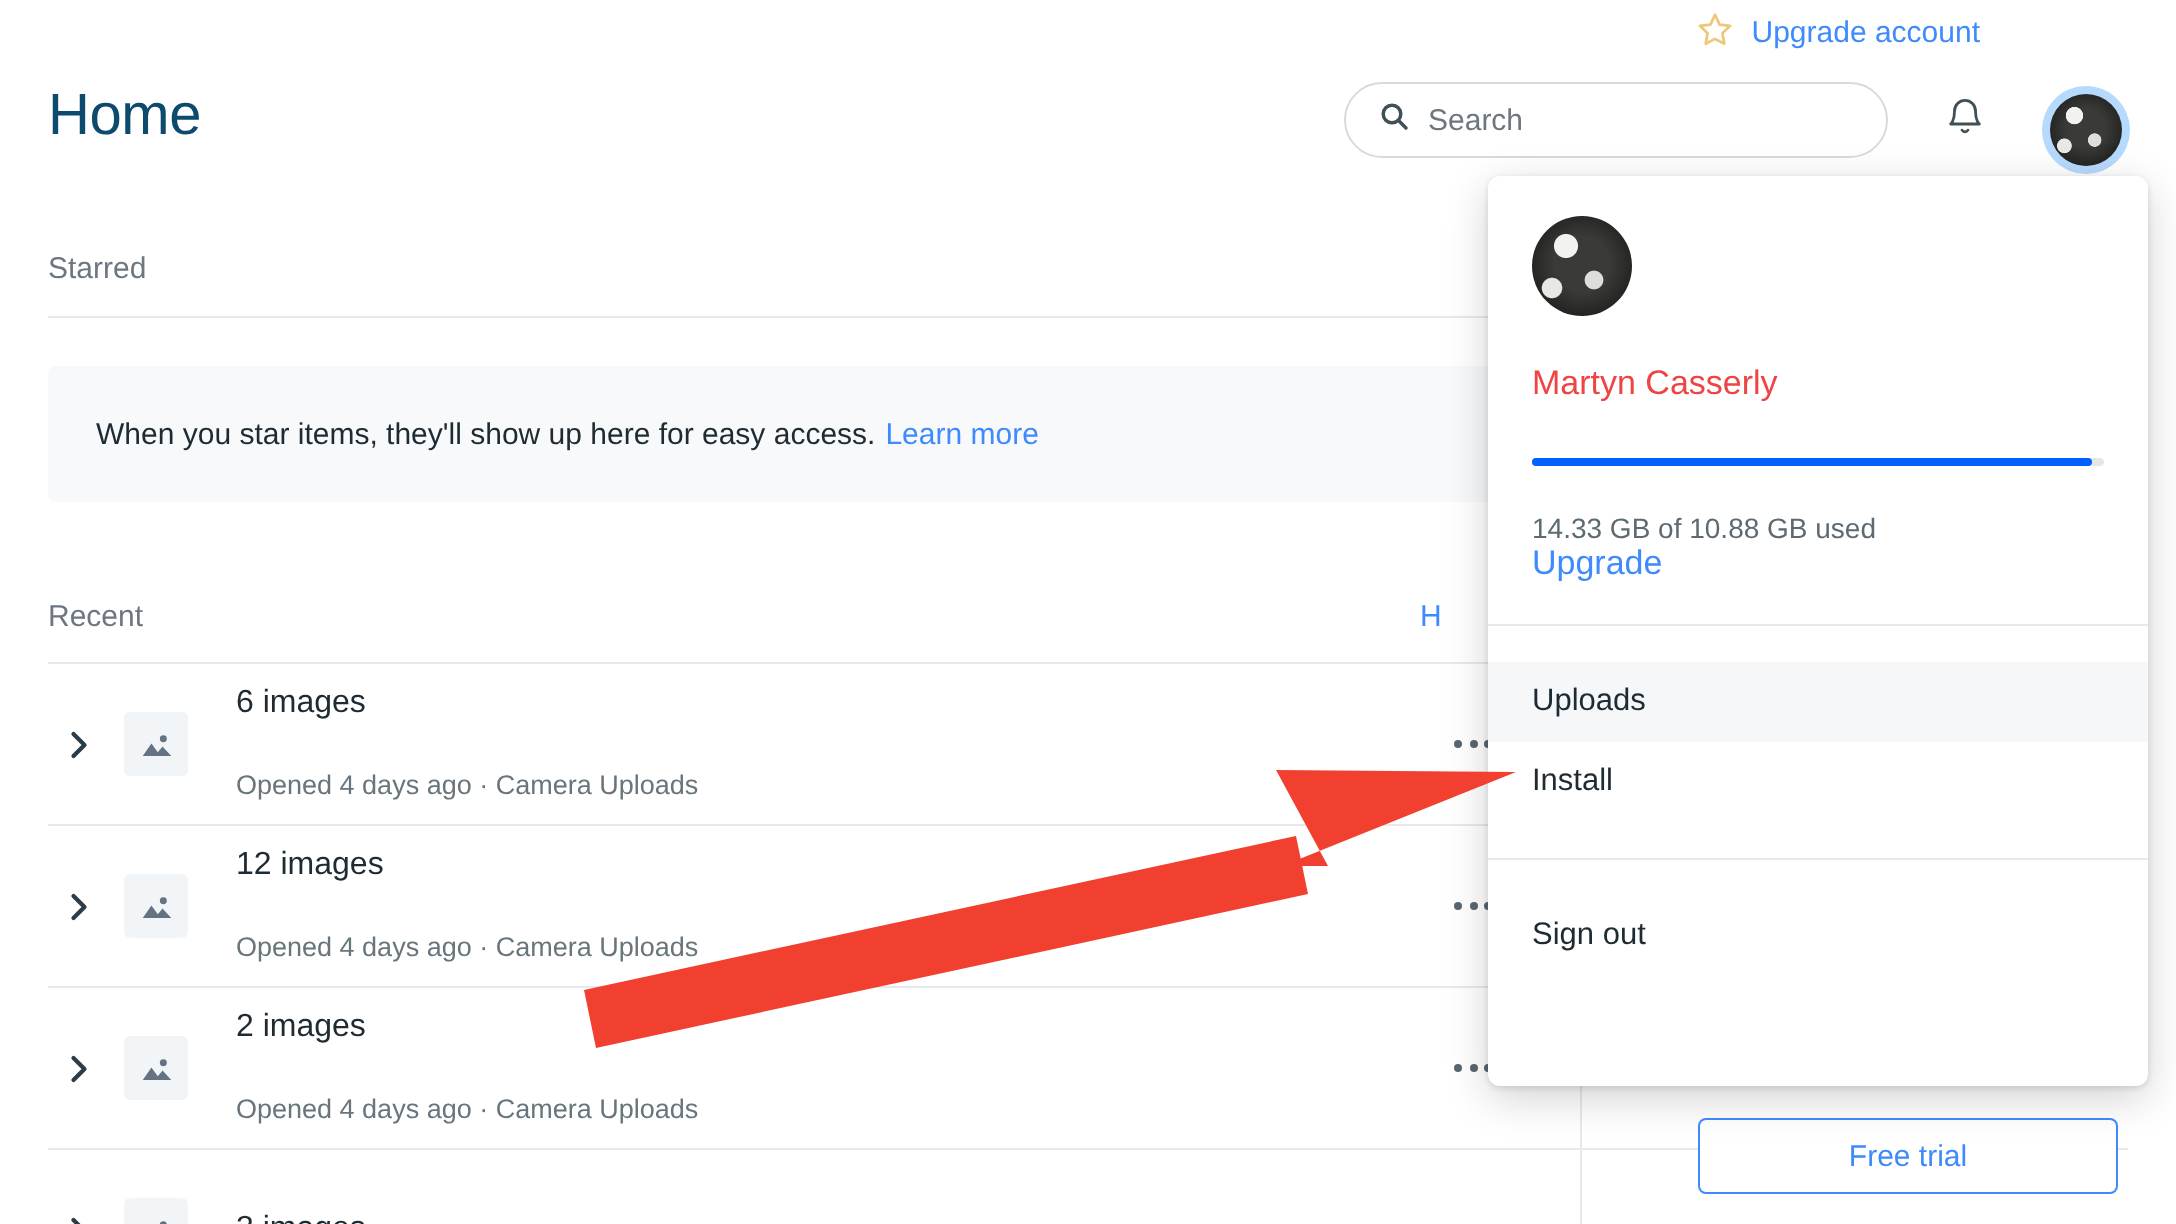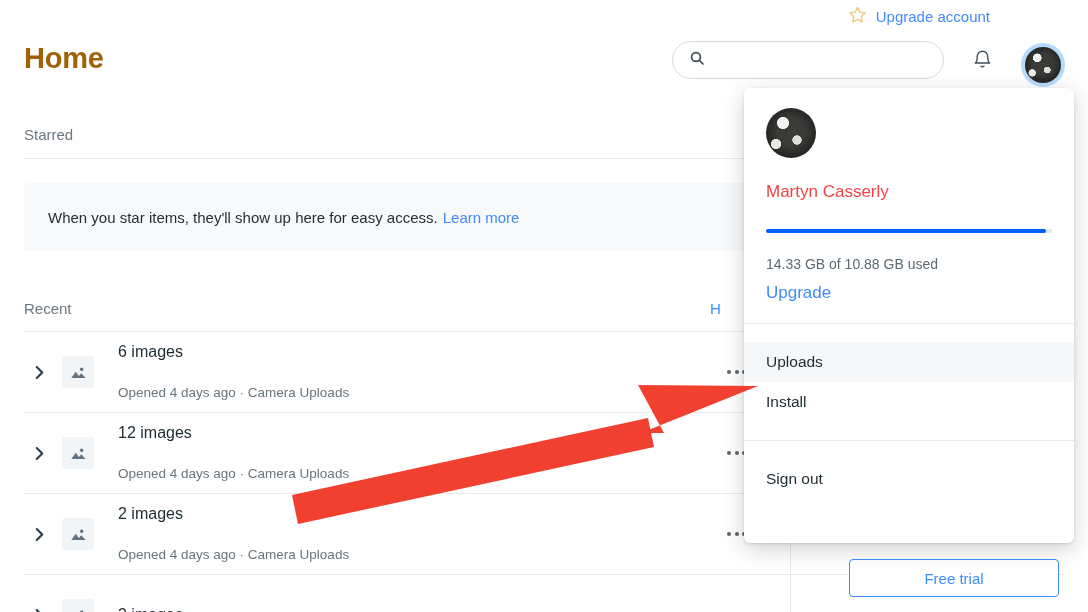--- a/index.html
+++ b/index.html
@@ -23,21 +23,21 @@
     color: #3f8bfd; font-size: 15px; cursor: pointer;
   }
   .star-icon { display: block; }
 
   
   .header {
     position: absolute; top: 32px; left: 0; width: 1088px; height: 60px;
   }
   .page-title {
     position: absolute; left: 24px; top: 10px;
-    font-size: 29px; font-weight: 700; color: #a16207; letter-spacing: -0.2px;
+    font-size: 29px; font-weight: 400; color: #0c4a6e; letter-spacing: -0.2px;
   }
   .search-wrap {
     position: absolute; left: 672px; top: 9px;
     width: 272px; height: 38px;
     border: 1px solid #d8dadd; border-radius: 19px;
     background: #fff; display: flex; align-items: center; padding: 0 16px;
   }
   .search-icon { flex: 0 0 auto; margin-right: 9px; }
   .search-input {
     border: none; outline: none; background: transparent;
@@ -144,21 +144,21 @@
       radial-gradient(circle at 62% 64%, #dededa 0 10%, rgba(222,222,218,0) 11%),
       radial-gradient(circle at 20% 72%, #e8e8e4 0 9%, rgba(232,232,228,0) 10%),
       radial-gradient(circle at 50% 48%, #3a3a38 0 38%, #111110 100%);
   }
   .dd-name { margin-top: 24px; font-size: 17px; color: #ef4444; }
   .dd-bar {
     margin-top: 27px; height: 4px; border-radius: 2px; background: #e4e7e9; position: relative;
   }
   .dd-bar span { position: absolute; left: 0; top: 0; height: 4px; border-radius: 2px; background: #0061fe; }
   .dd-usage { margin-top: 23px; font-size: 14px; color: #5d6a72; }
-  .dd-upgrade { margin-top: 11px; font-size: 17px; color: #3f8bfd; cursor: pointer; }
+  .dd-upgrade { font-size: 17px; color: #3f8bfd; cursor: pointer; }
   .dd-sep { margin-top: 20px; height: 1px; background: #e7e9ea; }
   .dd-item {
     height: 40px; display: flex; align-items: center;
     padding-left: 22px; font-size: 15.5px; color: #1e2b33; cursor: pointer;
   }
   .dd-item.active { background: #f5f7f9; }
   .dd-gap { height: 18px; }
 
   
   .annotation { position: absolute; left: 0; top: 0; width: 1088px; height: 612px; pointer-events: none; }
@@ -180,20 +180,21 @@
 <div class="header">
   <div class="page-title">Home</div>
 
   <div class="search-wrap">
     <span class="search-icon">
       <svg width="16" height="16" viewBox="0 0 24 24" fill="none" stroke="#414f57" stroke-width="2.6" stroke-linecap="round">
         <circle cx="10.5" cy="10.5" r="6.6"></circle>
         <line x1="15.6" y1="15.6" x2="21" y2="21"></line>
       </svg>
     </span>
+    <input class="search-input" placeholder="Search" style="">
   </div>
 
   <div class="bell-btn">
     <span>
       <svg width="21" height="21" viewBox="0 0 24 24" fill="none" stroke="#414f57" stroke-width="1.6" stroke-linecap="round" stroke-linejoin="round">
         <path d="M18 8.5a6 6 0 1 0-12 0c0 6-2.2 7.5-2.2 7.5h16.4S18 14.5 18 8.5"></path>
         <path d="M10.3 19.5a2 2 0 0 0 3.4 0"></path>
       </svg>
     </span>
   </div>

